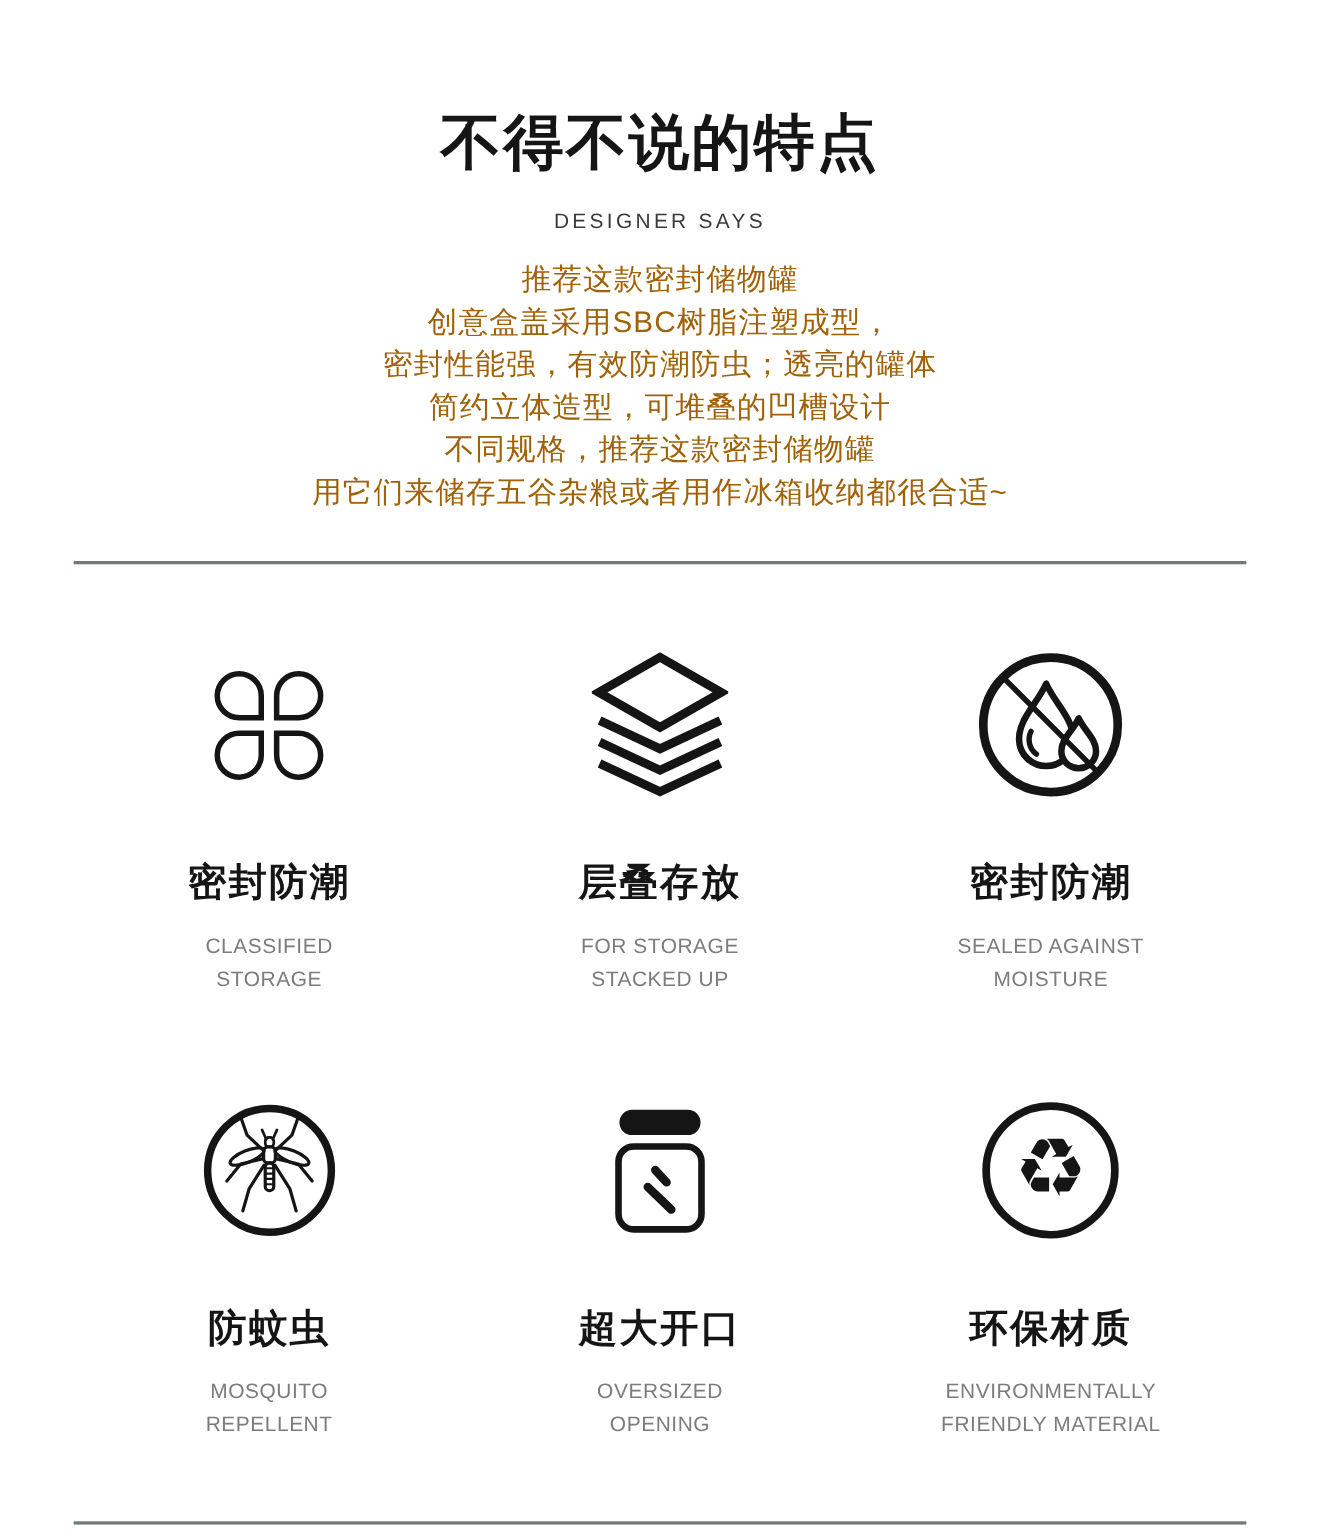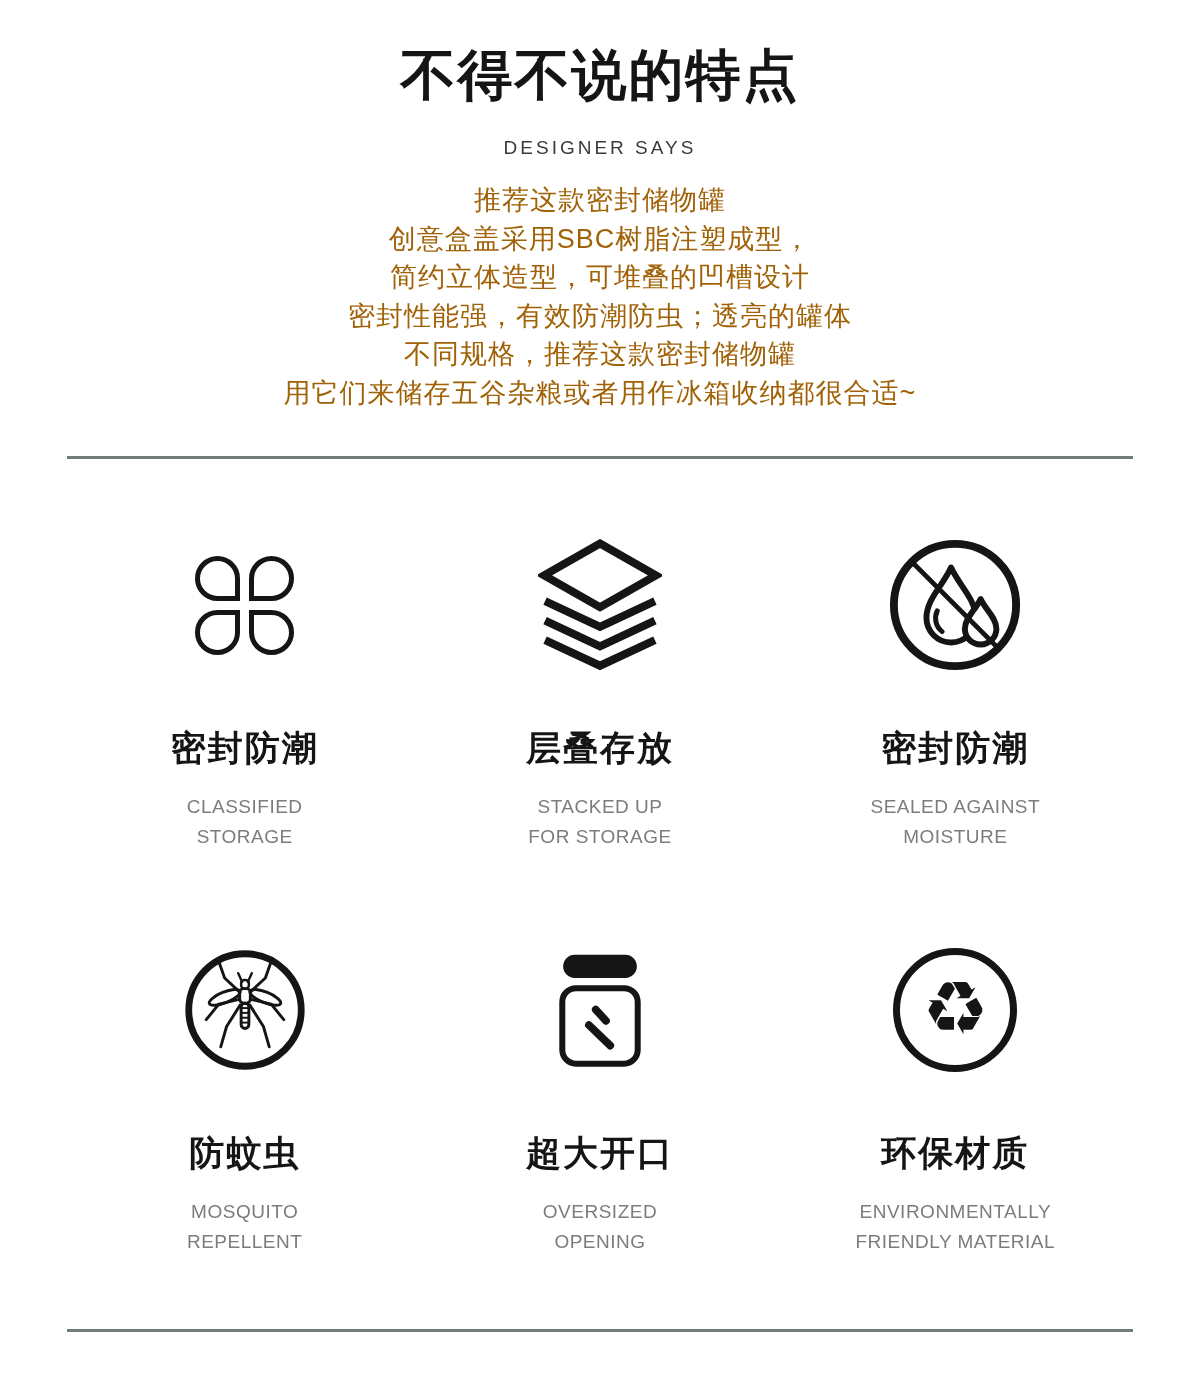--- a/index.html
+++ b/index.html
@@ -5,21 +5,21 @@
   * { margin:0; padding:0; box-sizing:border-box; }
   html,body { background:#ffffff; }
   body {
     width:1200px; height:1392px; overflow:hidden;
     font-family:"Liberation Sans","DejaVu Sans",sans-serif;
     color:#151515;
   }
   .page { width:1200px; height:1392px; }
 
   
-  .header { padding-top:32px; text-align:center;margin-top:12px; }
+  .header { padding-top:98px; text-align:center; }
   .title {
     font-size:55px; font-weight:700; letter-spacing:2px; color:#151515;
     line-height:1.15;
   }
   .subtitle {
     margin-top:30px; font-size:19px; letter-spacing:3px; color:#3a3a3a;
     font-weight:400;
   }
 
   
@@ -83,22 +83,22 @@
 <div class="page">
 
   <div class="header">
     <div class="title">不得不说的特点</div>
     <div class="subtitle">DESIGNER SAYS</div>
   </div>
 
   <div class="description">
     <div class="desc-line">推荐这款密封储物罐</div>
     <div class="desc-line">创意盒盖采用SBC树脂注塑成型，</div>
+    <div class="desc-line">密封性能强，有效防潮防虫；透亮的罐体</div>
     <div class="desc-line">简约立体造型，可堆叠的凹槽设计</div>
-    <div class="desc-line">密封性能强，有效防潮防虫；透亮的罐体</div>
     <div class="desc-line">不同规格，推荐这款密封储物罐</div>
     <div class="desc-line">用它们来储存五谷杂粮或者用作冰箱收纳都很合适~</div>
   </div>
 
   <div class="divider divider-top"></div>
 
   <div class="features">
 
     <div class="feature">
       <div class="icon-box">
@@ -120,22 +120,22 @@
       <div class="icon-box">
         <svg width="124" height="133" viewBox="0 0 140 150">
           <polygon points="70,5 133,41 70,77 7,41" fill="none" stroke="#151515" stroke-width="9"></polygon>
           <polyline points="8,70 70,99 132,70" fill="none" stroke="#151515" stroke-width="9"></polyline>
           <polyline points="8,92 70,121 132,92" fill="none" stroke="#151515" stroke-width="9"></polyline>
           <polyline points="8,114 70,143 132,114" fill="none" stroke="#151515" stroke-width="9"></polyline>
         </svg>
       </div>
       <div class="feature-zh">层叠存放</div>
       <div class="feature-en">
+        <div>FOR STORAGE</div>
         <div>STACKED UP</div>
-        <div>FOR STORAGE</div>
       </div>
     </div>
 
     <div class="feature">
       <div class="icon-box">
         <svg width="138" height="138" viewBox="0 0 140 140">
           <circle cx="70" cy="70" r="62" fill="none" stroke="#151515" stroke-width="8"></circle>
           <path d="M66,32 C58,50 41,64 41,83 a25,25 0 0 0 50,0 C91,64 74,50 66,32 Z" fill="#ffffff" stroke="#151515" stroke-width="6" stroke-linejoin="round"></path>
           <path d="M96,64 c-5,11 -16,19 -16,30 a16,16 0 0 0 32,0 c0,-11 -11,-19 -16,-30 Z" fill="#ffffff" stroke="#151515" stroke-width="6" stroke-linejoin="round"></path>
           <path d="M52,76 a17,17 0 0 0 5,21" fill="none" stroke="#151515" stroke-width="5" stroke-linecap="round"></path>

